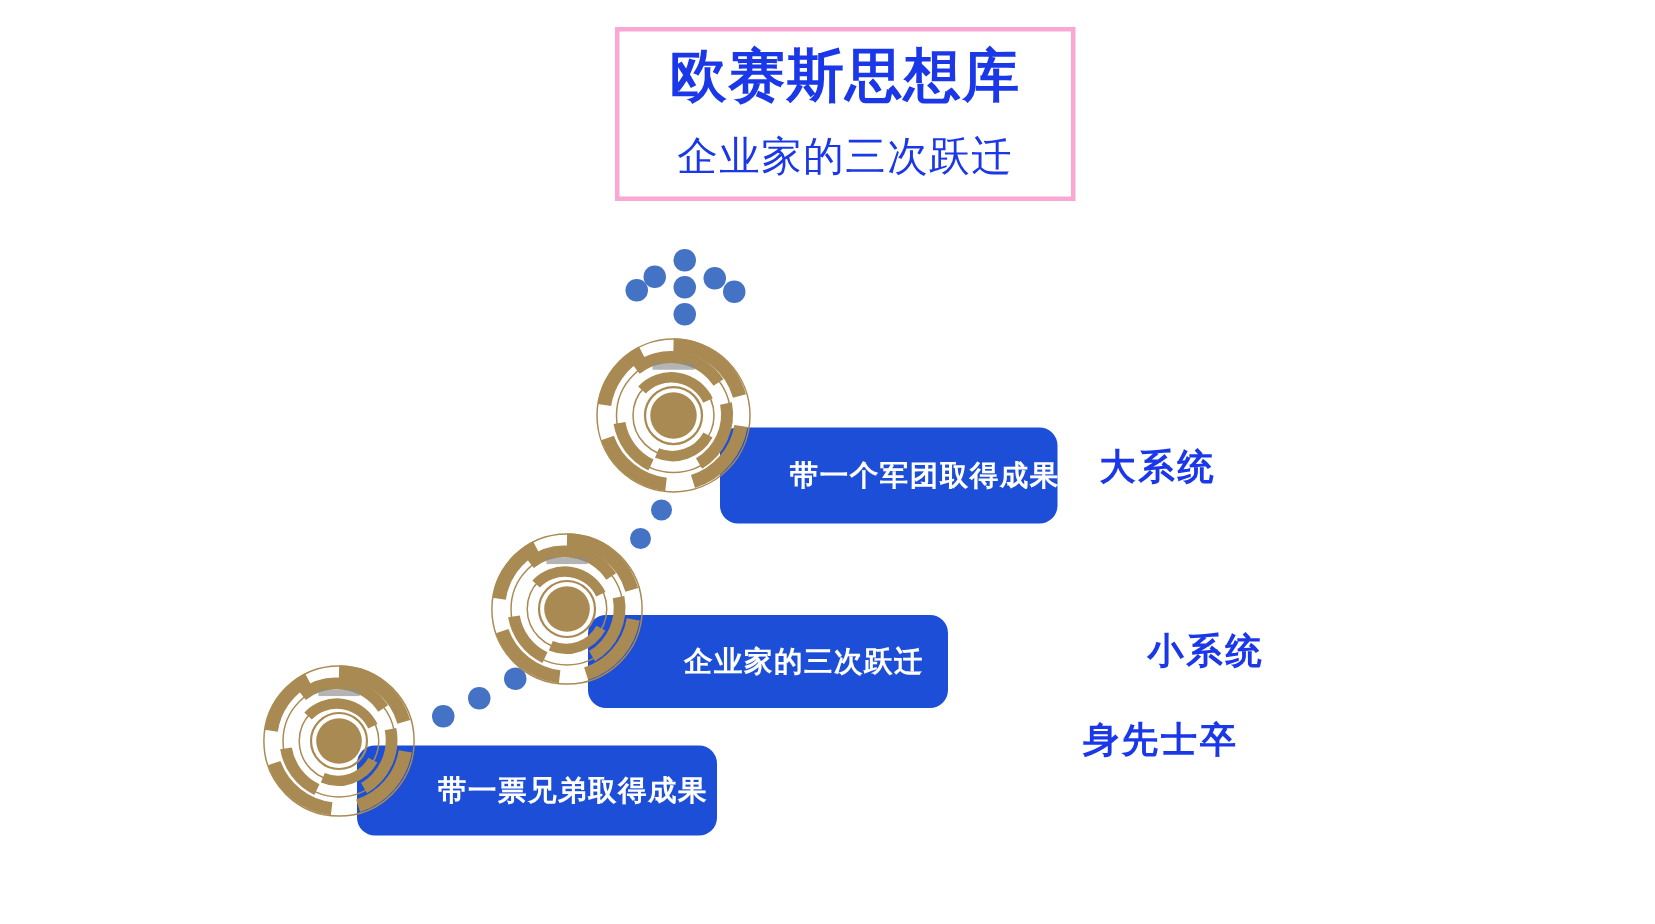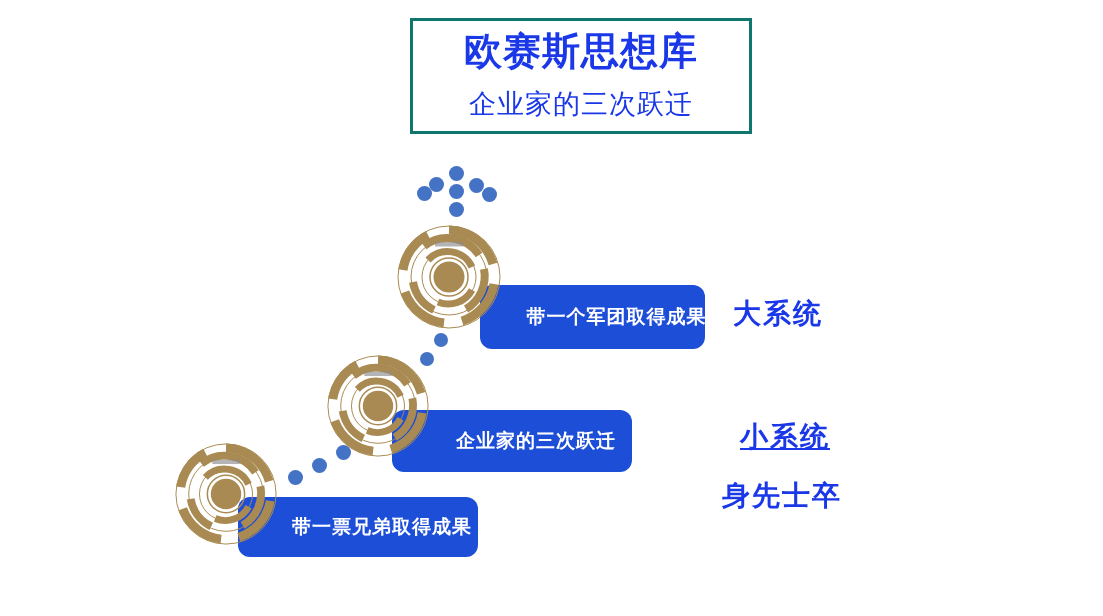--- a/index.html
+++ b/index.html
@@ -17,23 +17,23 @@
     height: 616px;
     background: #ffffff;
     overflow: hidden;
   }
 
   
   .title-box {
     position: absolute;
     left: 410px;
     top: 18px;
-    width: 342px;
+    width: 307px;
     height: 116px;
-    border: 3px solid #0f766e;
+    border: 3px solid #f9a8d4;
     background: #ffffff;
     box-sizing: border-box;
     display: flex;
     flex-direction: column;
     align-items: center;
     justify-content: center;
   }
   .title-main {
     font-size: 38px;
     font-weight: bold;
@@ -70,29 +70,29 @@
   .pill-1 { left: 480px; top: 285px; width: 225px; height: 64px; }
   .pill-2 { left: 392px; top: 410px; width: 240px; height: 62px; }
   .pill-3 { left: 238px; top: 497px; width: 240px; height: 60px; }
   .pill-label {
     padding-left: 48px;
   }
 
   
   .heading {
     position: absolute;
-    font-size: 28px;
+    font-size: 24px;
     font-weight: bold;
     color: #1a37e8;
     letter-spacing: 2px;
     white-space: nowrap;
     z-index: 3;
   }
   .heading-1 { left: 733px; top: 295px; }
-  .heading-2 { left: 740px; top: 418px; text-decoration: underline; }
+  .heading-2 { left: 765px; top: 418px; }
   .heading-3 { left: 722px; top: 477px; }
 
   
   .logo {
     position: absolute;
     z-index: 2;
   }
   .logo-1 { left: 394px; top: 222px; width: 110px; height: 110px; }
   .logo-2 { left: 324px; top: 352px; width: 108px; height: 108px; }
   .logo-3 { left: 172px; top: 440px; width: 108px; height: 108px; }

